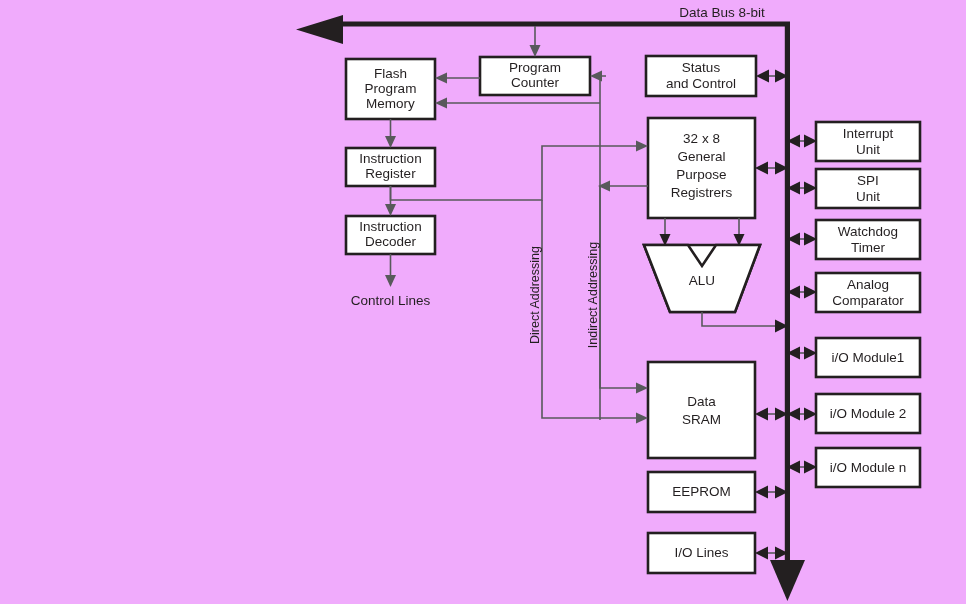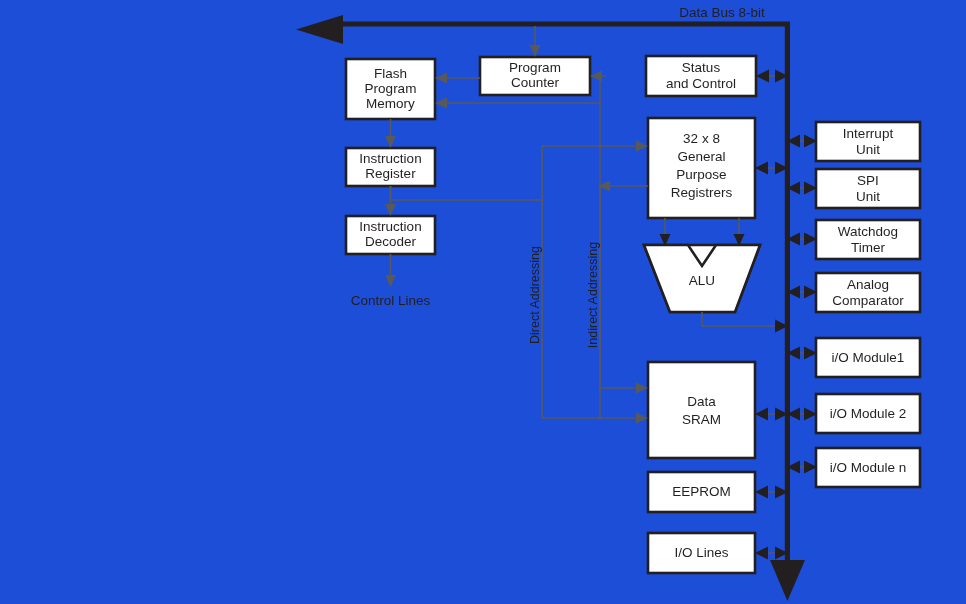--- a/index.html
+++ b/index.html
@@ -10,21 +10,21 @@
   body {
     width: 966px;
     height: 604px;
     overflow: hidden;
     font-family: "Liberation Sans", sans-serif;
   }
   #diagram-root {
     position: relative;
     width: 966px;
     height: 604px;
-    background: #1d4ed8;
+    background: #f0abfc;
   }
   svg#avr-diagram {
     display: block;
     width: 966px;
     height: 604px;
   }
   .blk-rect {
     fill: #ffffff;
     stroke: #231f20;
     stroke-width: 2.6;

